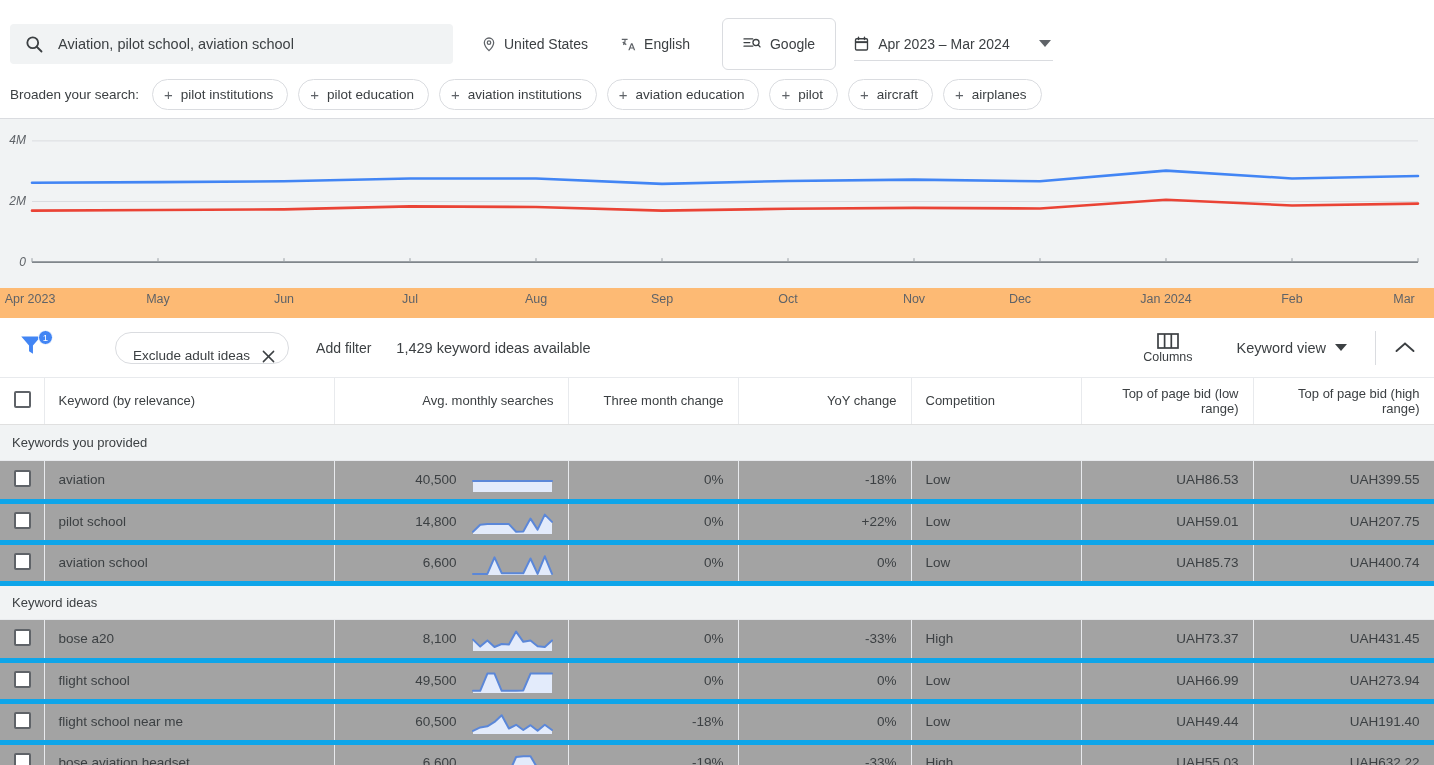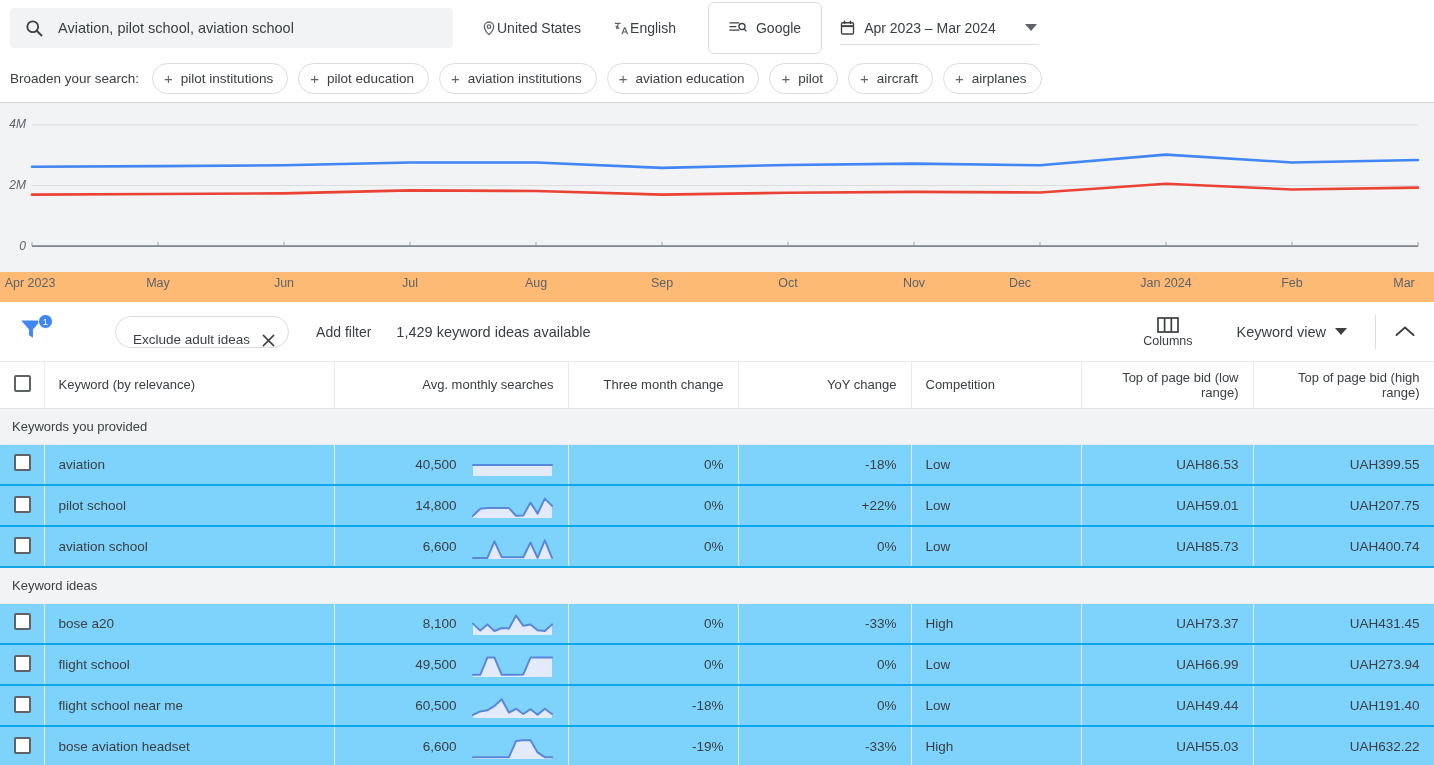--- a/index.html
+++ b/index.html
@@ -13,20 +13,21 @@
     -webkit-font-smoothing: antialiased;
   }
 
   
   .topbar {
     height: 56px;
     display: flex;
     align-items: center;
     padding: 0 0 0 10px;
     background: #fff;
+    margin-top: 16px;
   }
   .searchbox {
     width: 443px;
     height: 40px;
     background: #f1f3f4;
     border-radius: 4px;
     display: flex;
     align-items: center;
     padding: 0 14px;
     gap: 14px;
@@ -34,20 +35,21 @@
   }
   .searchbox .search-text {
     font-size: 14.5px;
     color: #3c4043;
     white-space: nowrap;
     overflow: hidden;
   }
   .topbar-item {
     display: flex;
     align-items: center;
+    gap: 7px;
     font-size: 14px;
     color: #3c4043;
     height: 36px;
     padding: 0 10px;
     white-space: nowrap;
   }
   .topbar-item.loc { margin-left: 18px; }
   .topbar-item.lang { margin-left: 12px; }
   .network-btn {
     margin-left: 22px;
@@ -231,25 +233,25 @@
     padding: 0 14px;
     height: 46px;
     border-bottom: 1px solid #e0e0e0;
     border-right: 1px solid #e8eaed;
     vertical-align: middle;
     background: #fff;
   }
   table.kwtable td {
     padding: 0 14px;
     height: 41px;
-    border-bottom: 2px solid #0ea5e9;
+    border-bottom: 5px solid #0ea5e9;
     border-right: 1px solid #e8eaed;
     color: #3c4043;
     vertical-align: middle;
-    background: #7dd3fc;
+    background: #a3a3a3;
   }
   th.c-check, td.c-check { width: 44px; padding: 0 0 0 14px; border-right: none; }
   th.c-kw, td.c-kw { width: 290px; text-align: left; }
   th.c-avg, td.c-avg { width: 234px; text-align: right; }
   th.c-3m, td.c-3m { width: 170px; text-align: right; }
   th.c-yoy, td.c-yoy { width: 173px; text-align: right; }
   th.c-comp, td.c-comp { width: 170px; text-align: left; }
   th.c-low, td.c-low { width: 172px; text-align: right; }
   th.c-high, td.c-high { width: 181px; text-align: right; border-right: none; }
 

